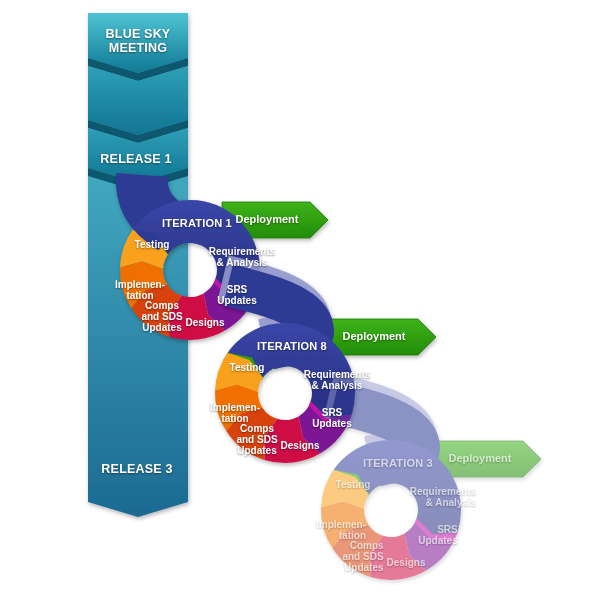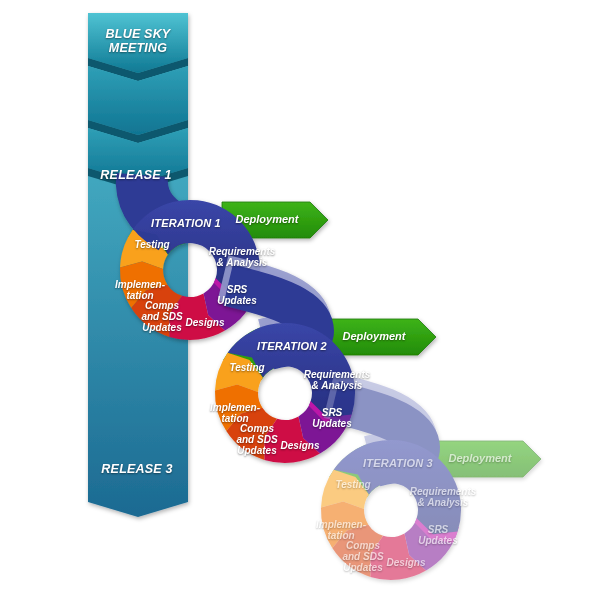--- a/index.html
+++ b/index.html
@@ -1,26 +1,26 @@
 <!DOCTYPE html>
 <html><head>
 <meta charset="utf-8">
 <style>
   html,body{margin:0;padding:0;background:#fff;}
   #stage{position:relative;width:600px;height:600px;background:#fff;overflow:hidden;
-         font-family:"Liberation Sans",sans-serif;font-style:italic;}
+         font-family:"Liberation Sans",sans-serif;}
   #stage svg{position:absolute;left:0;top:0;}
   .lbl{position:absolute;transform:translate(-50%,-50%);color:#fff;font-weight:bold;
        text-align:center;white-space:pre-line;line-height:1.08;
        text-shadow:0 1px 2px rgba(0,0,0,.45);pointer-events:none;}
   .sz-banner{font-size:12.5px;letter-spacing:.2px;}
   .sz-iter{font-size:11px;letter-spacing:.2px;}
   .sz-seg{font-size:10px;}
   .sz-dep{font-size:11px;}
-  .faded{opacity:.62;}
+  .faded{opacity:.62;text-align:right;}
 </style>
 </head>
 <body>
 
 <div id="stage">
 
   <svg width="600" height="600" viewBox="0 0 600 600">
     <defs>
       <linearGradient id="gBase" x1="0" y1="0" x2="0" y2="1">
         <stop offset="0" stop-color="#53C4D4"></stop>
@@ -92,38 +92,38 @@
         <path d="M457.6 531.6 A70 70 0 0 1 426.0 570.6 L409.2 555.0 L404.5 533.4 A27 27 0 0 0 416.7 518.3 L434.6 531.3 Z" fill="#7D1895"></path>
         <path d="M458.9 526.9 A70 70 0 0 1 452.8 542.9 L430.2 538.5 L414.8 522.7 A27 27 0 0 0 417.2 516.5 L436.0 528.2 Z" fill="#BC14A8"></path>
         <path d="M334 402 C376 412 411 422 418 442 C424 462 402 459 375 466" fill="none" stroke="#9298CC" stroke-width="47" transform="translate(-5,-7)" opacity="0.9"></path>
         <path d="M334 402 C376 412 411 422 418 442 C424 462 402 459 375 466" fill="none" stroke="#2E3A95" stroke-width="42"></path>
         <path d="M333.7 469.8 A70 70 0 0 1 457.6 531.6 L433.0 534.3 L416.7 518.3 A27 27 0 0 0 368.9 494.5 L357.9 474.5 Z" fill="url(#gBlue)"></path>
       </g>
   </svg>
 
   <div class="lbl sz-banner" style="left:138px;top:41px">BLUE SKY
 MEETING</div>
-  <div class="lbl sz-banner" style="left:136px;top:176px">RELEASE 1</div>
+  <div class="lbl sz-banner" style="left:136px;top:160px">RELEASE 1</div>
   <div class="lbl sz-banner" style="left:137px;top:470px">RELEASE 3</div>
 
-  <div class="lbl sz-iter" style="left:186px;top:224px">ITERATION 1</div>
+  <div class="lbl sz-iter" style="left:197px;top:224px">ITERATION 1</div>
   <div class="lbl sz-seg" style="left:152px;top:245px">Testing</div>
   <div class="lbl sz-seg" style="left:140px;top:291px">Implemen-
 tation</div>
   <div class="lbl sz-seg" style="left:162px;top:317px">Comps
 and SDS
 Updates</div>
   <div class="lbl sz-seg" style="left:205px;top:323px">Designs</div>
   <div class="lbl sz-seg" style="left:237px;top:296px">SRS
 Updates</div>
   <div class="lbl sz-seg" style="left:242px;top:258px">Requirements
 &amp; Analysis</div>
   <div class="lbl sz-dep" style="left:267px;top:220px">Deployment</div>
 
-  <div class="lbl sz-iter" style="left:292px;top:347px">ITERATION 2</div>
+  <div class="lbl sz-iter" style="left:292px;top:347px">ITERATION 8</div>
   <div class="lbl sz-seg" style="left:247px;top:368px">Testing</div>
   <div class="lbl sz-seg" style="left:235px;top:414px">Implemen-
 tation</div>
   <div class="lbl sz-seg" style="left:257px;top:440px">Comps
 and SDS
 Updates</div>
   <div class="lbl sz-seg" style="left:300px;top:446px">Designs</div>
   <div class="lbl sz-seg" style="left:332px;top:419px">SRS
 Updates</div>
   <div class="lbl sz-seg" style="left:337px;top:381px">Requirements

